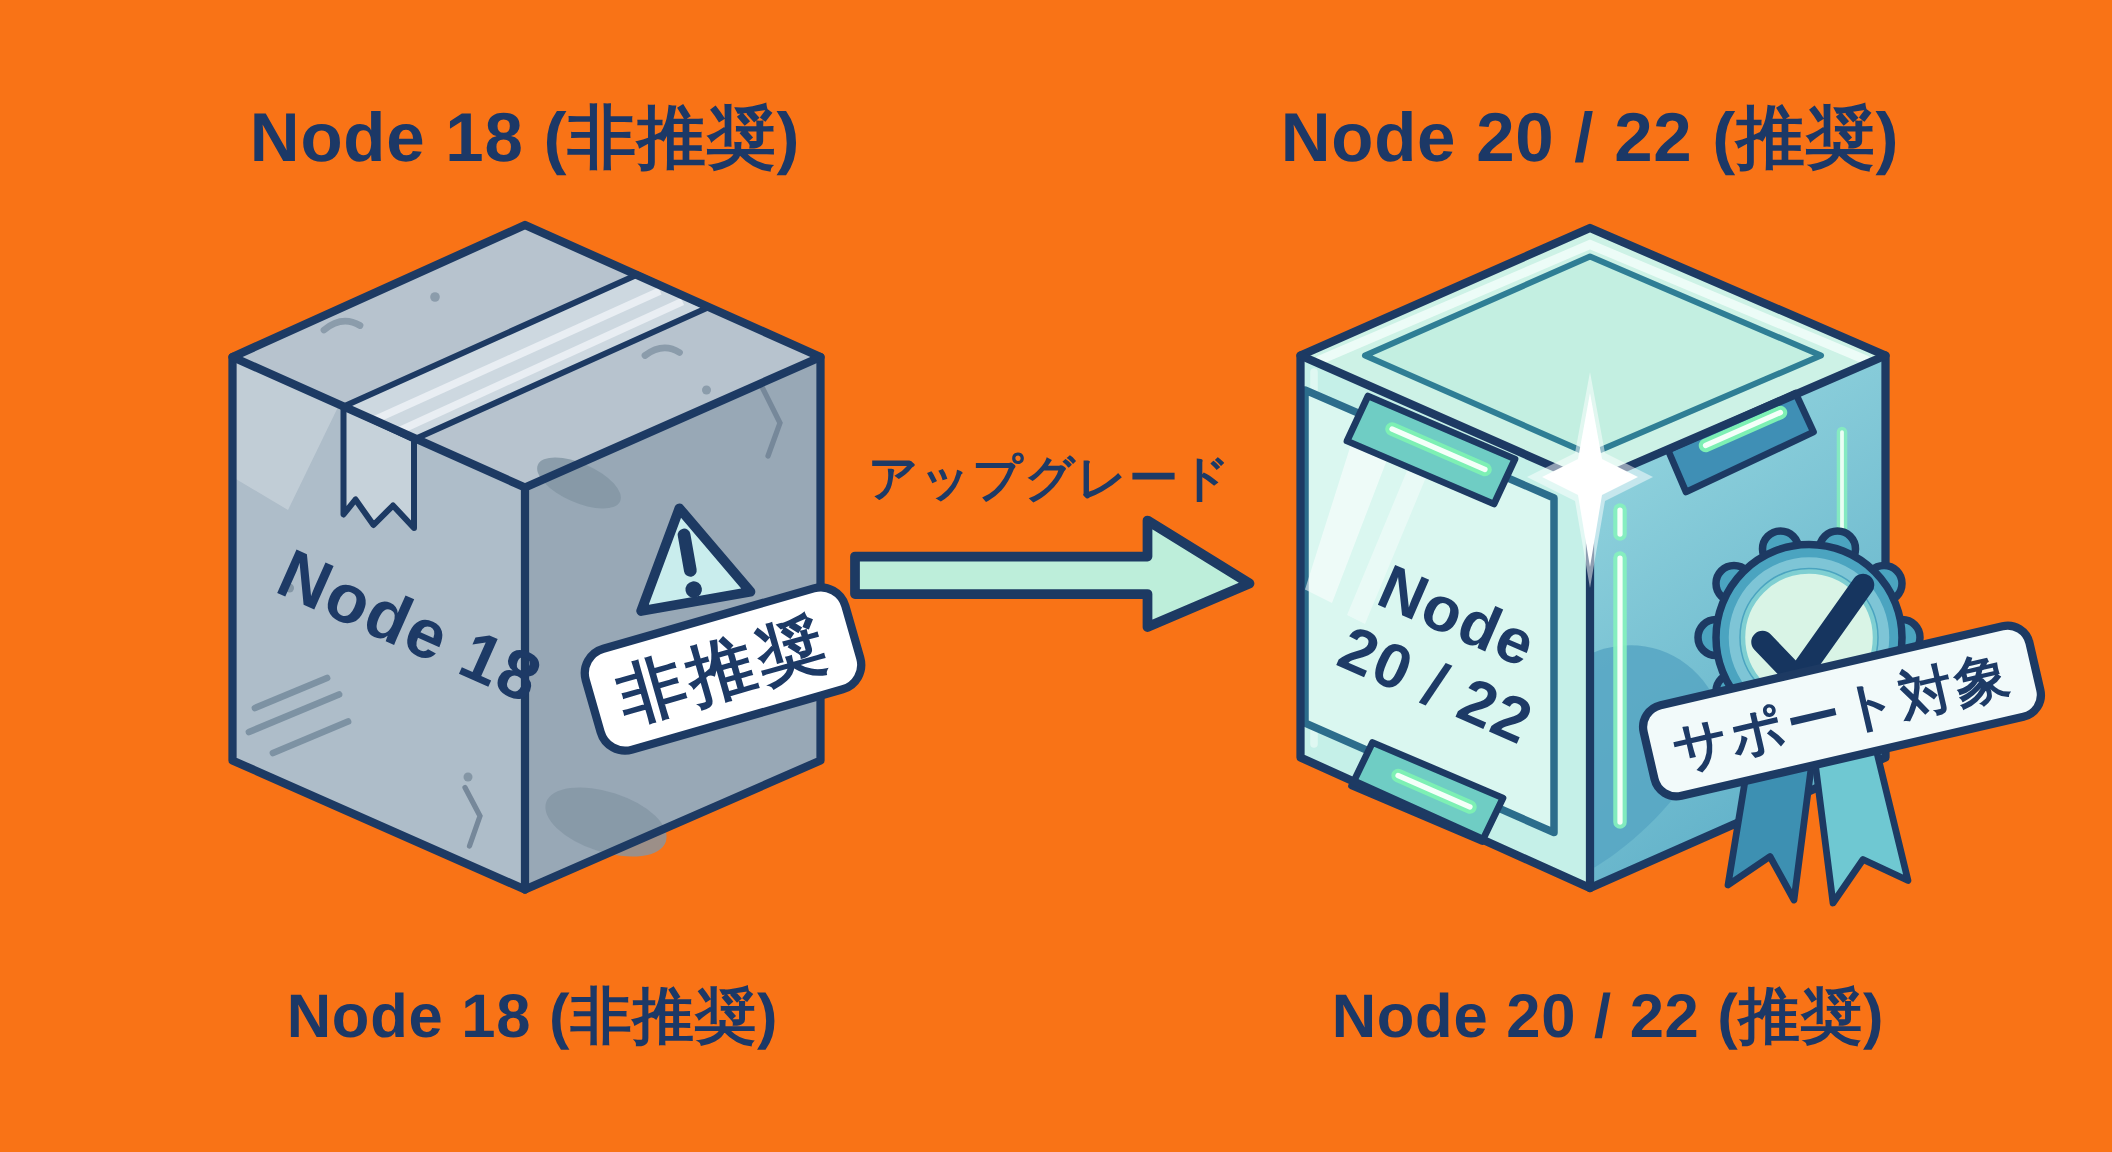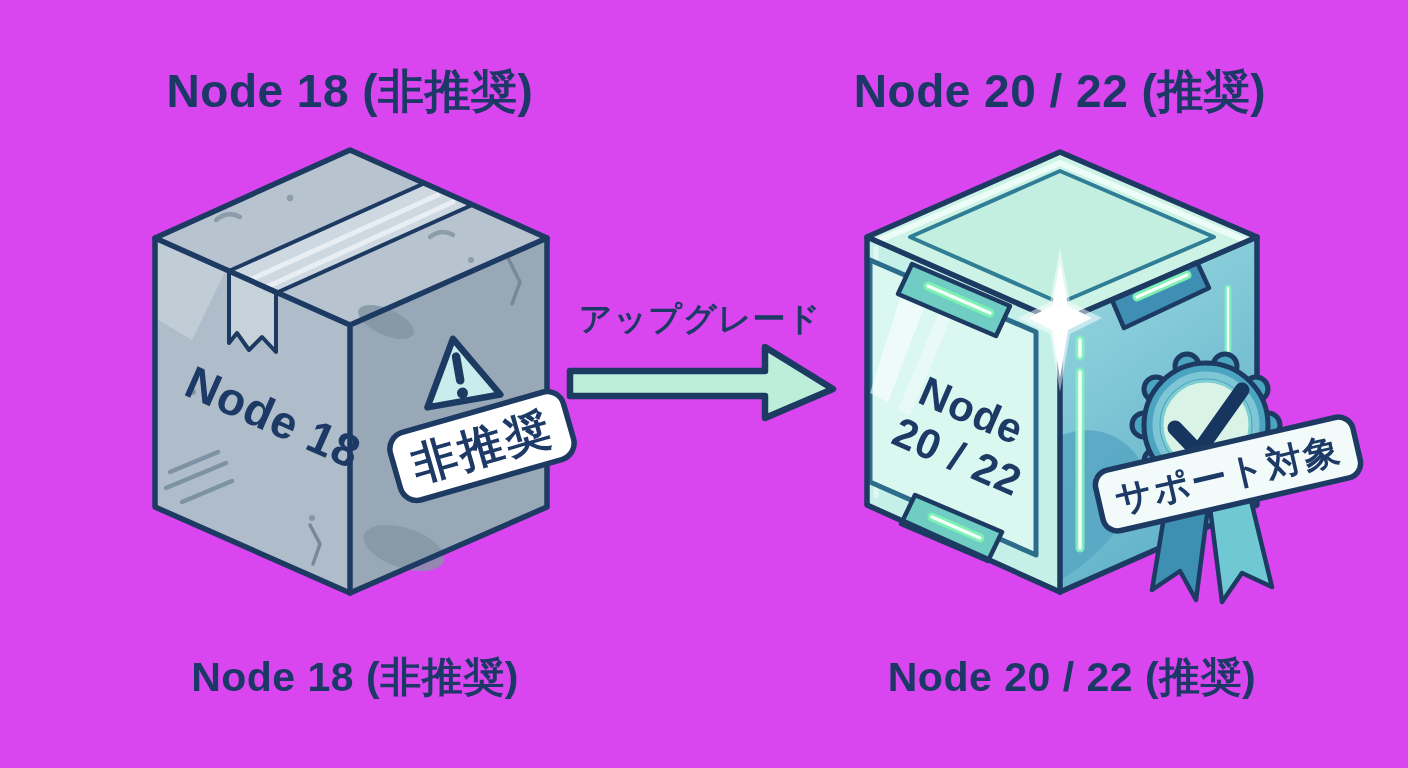--- a/index.html
+++ b/index.html
@@ -1,18 +1,18 @@
 <!DOCTYPE html>
 <html><head>
 <meta charset="utf-8">
 <style>
   html,body{margin:0;padding:0;background:#ffffff;}
   .canvas{
     position:relative;width:1408px;height:768px;overflow:hidden;
-    background:#d946ef;
+    background:#f97316;
     font-family:"Liberation Sans","DejaVu Sans",sans-serif;
   }
   .title{
     position:absolute;width:520px;text-align:center;
     font-weight:700;color:#1c3866;letter-spacing:.5px;
     white-space:nowrap;
   }
   .title-top{top:62px;font-size:46px;line-height:58px;}
   .title-bottom{top:650px;font-size:41px;line-height:54px;}
   .t-left{left:90px;}

